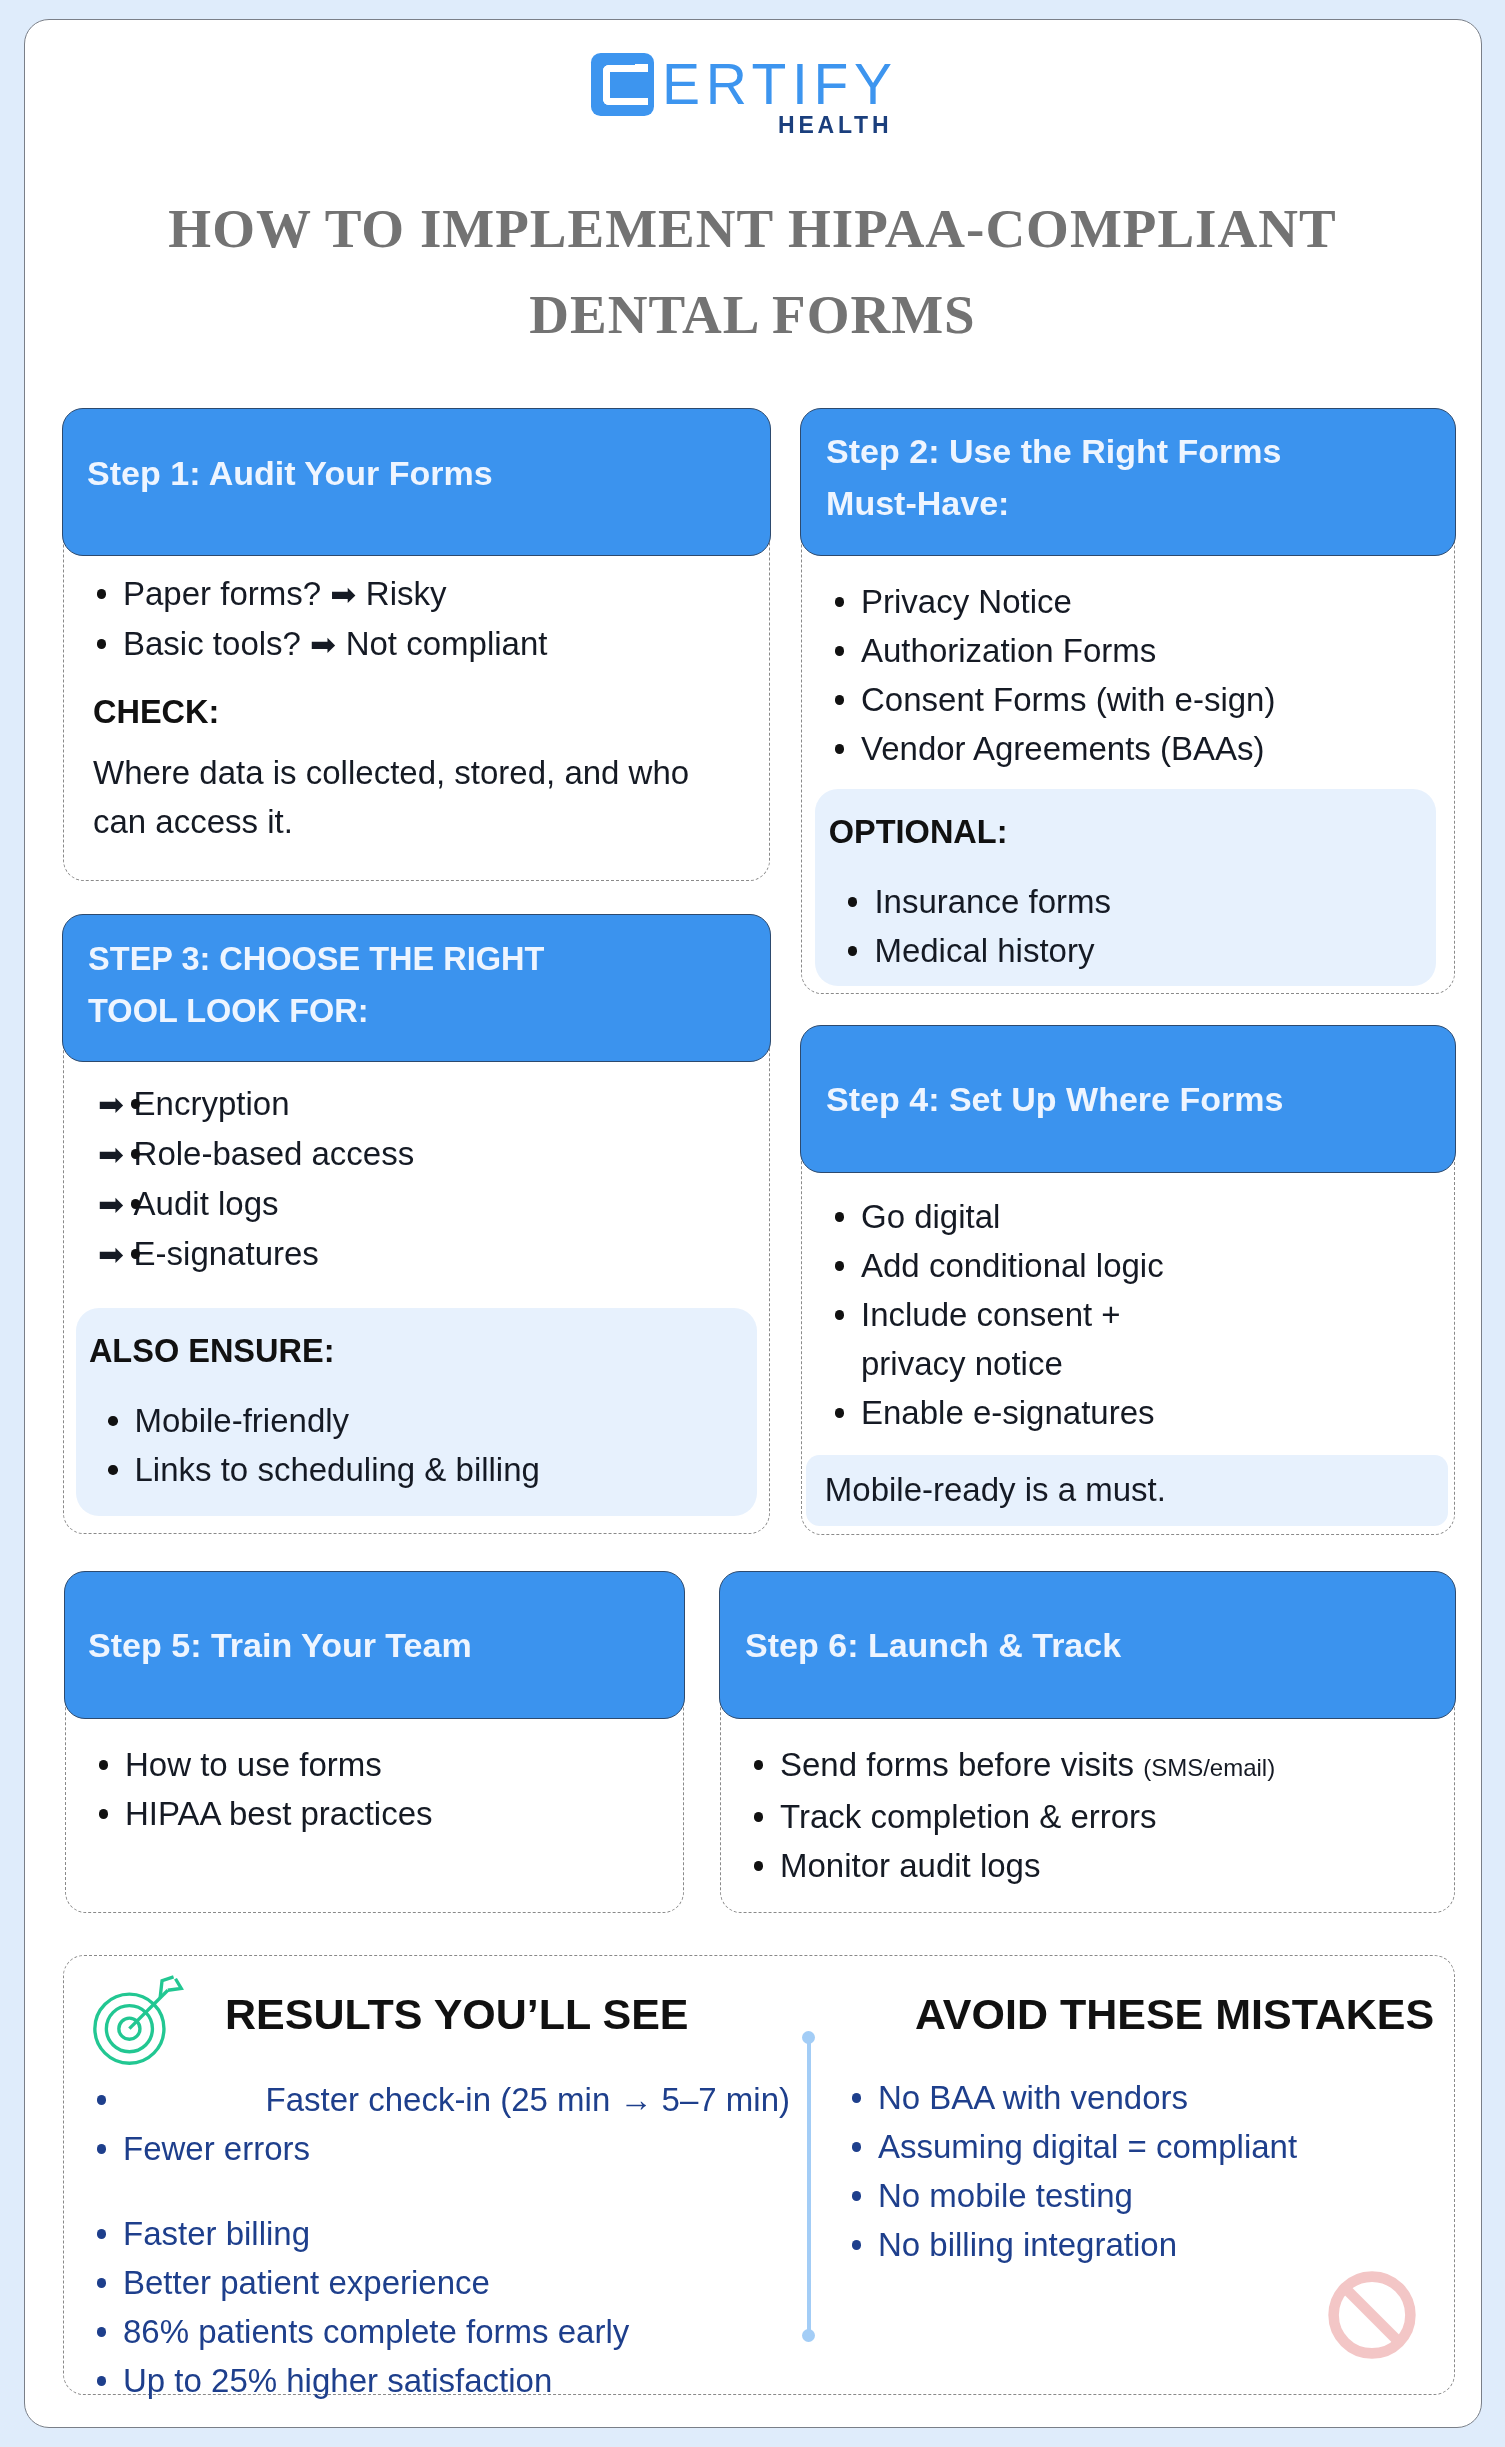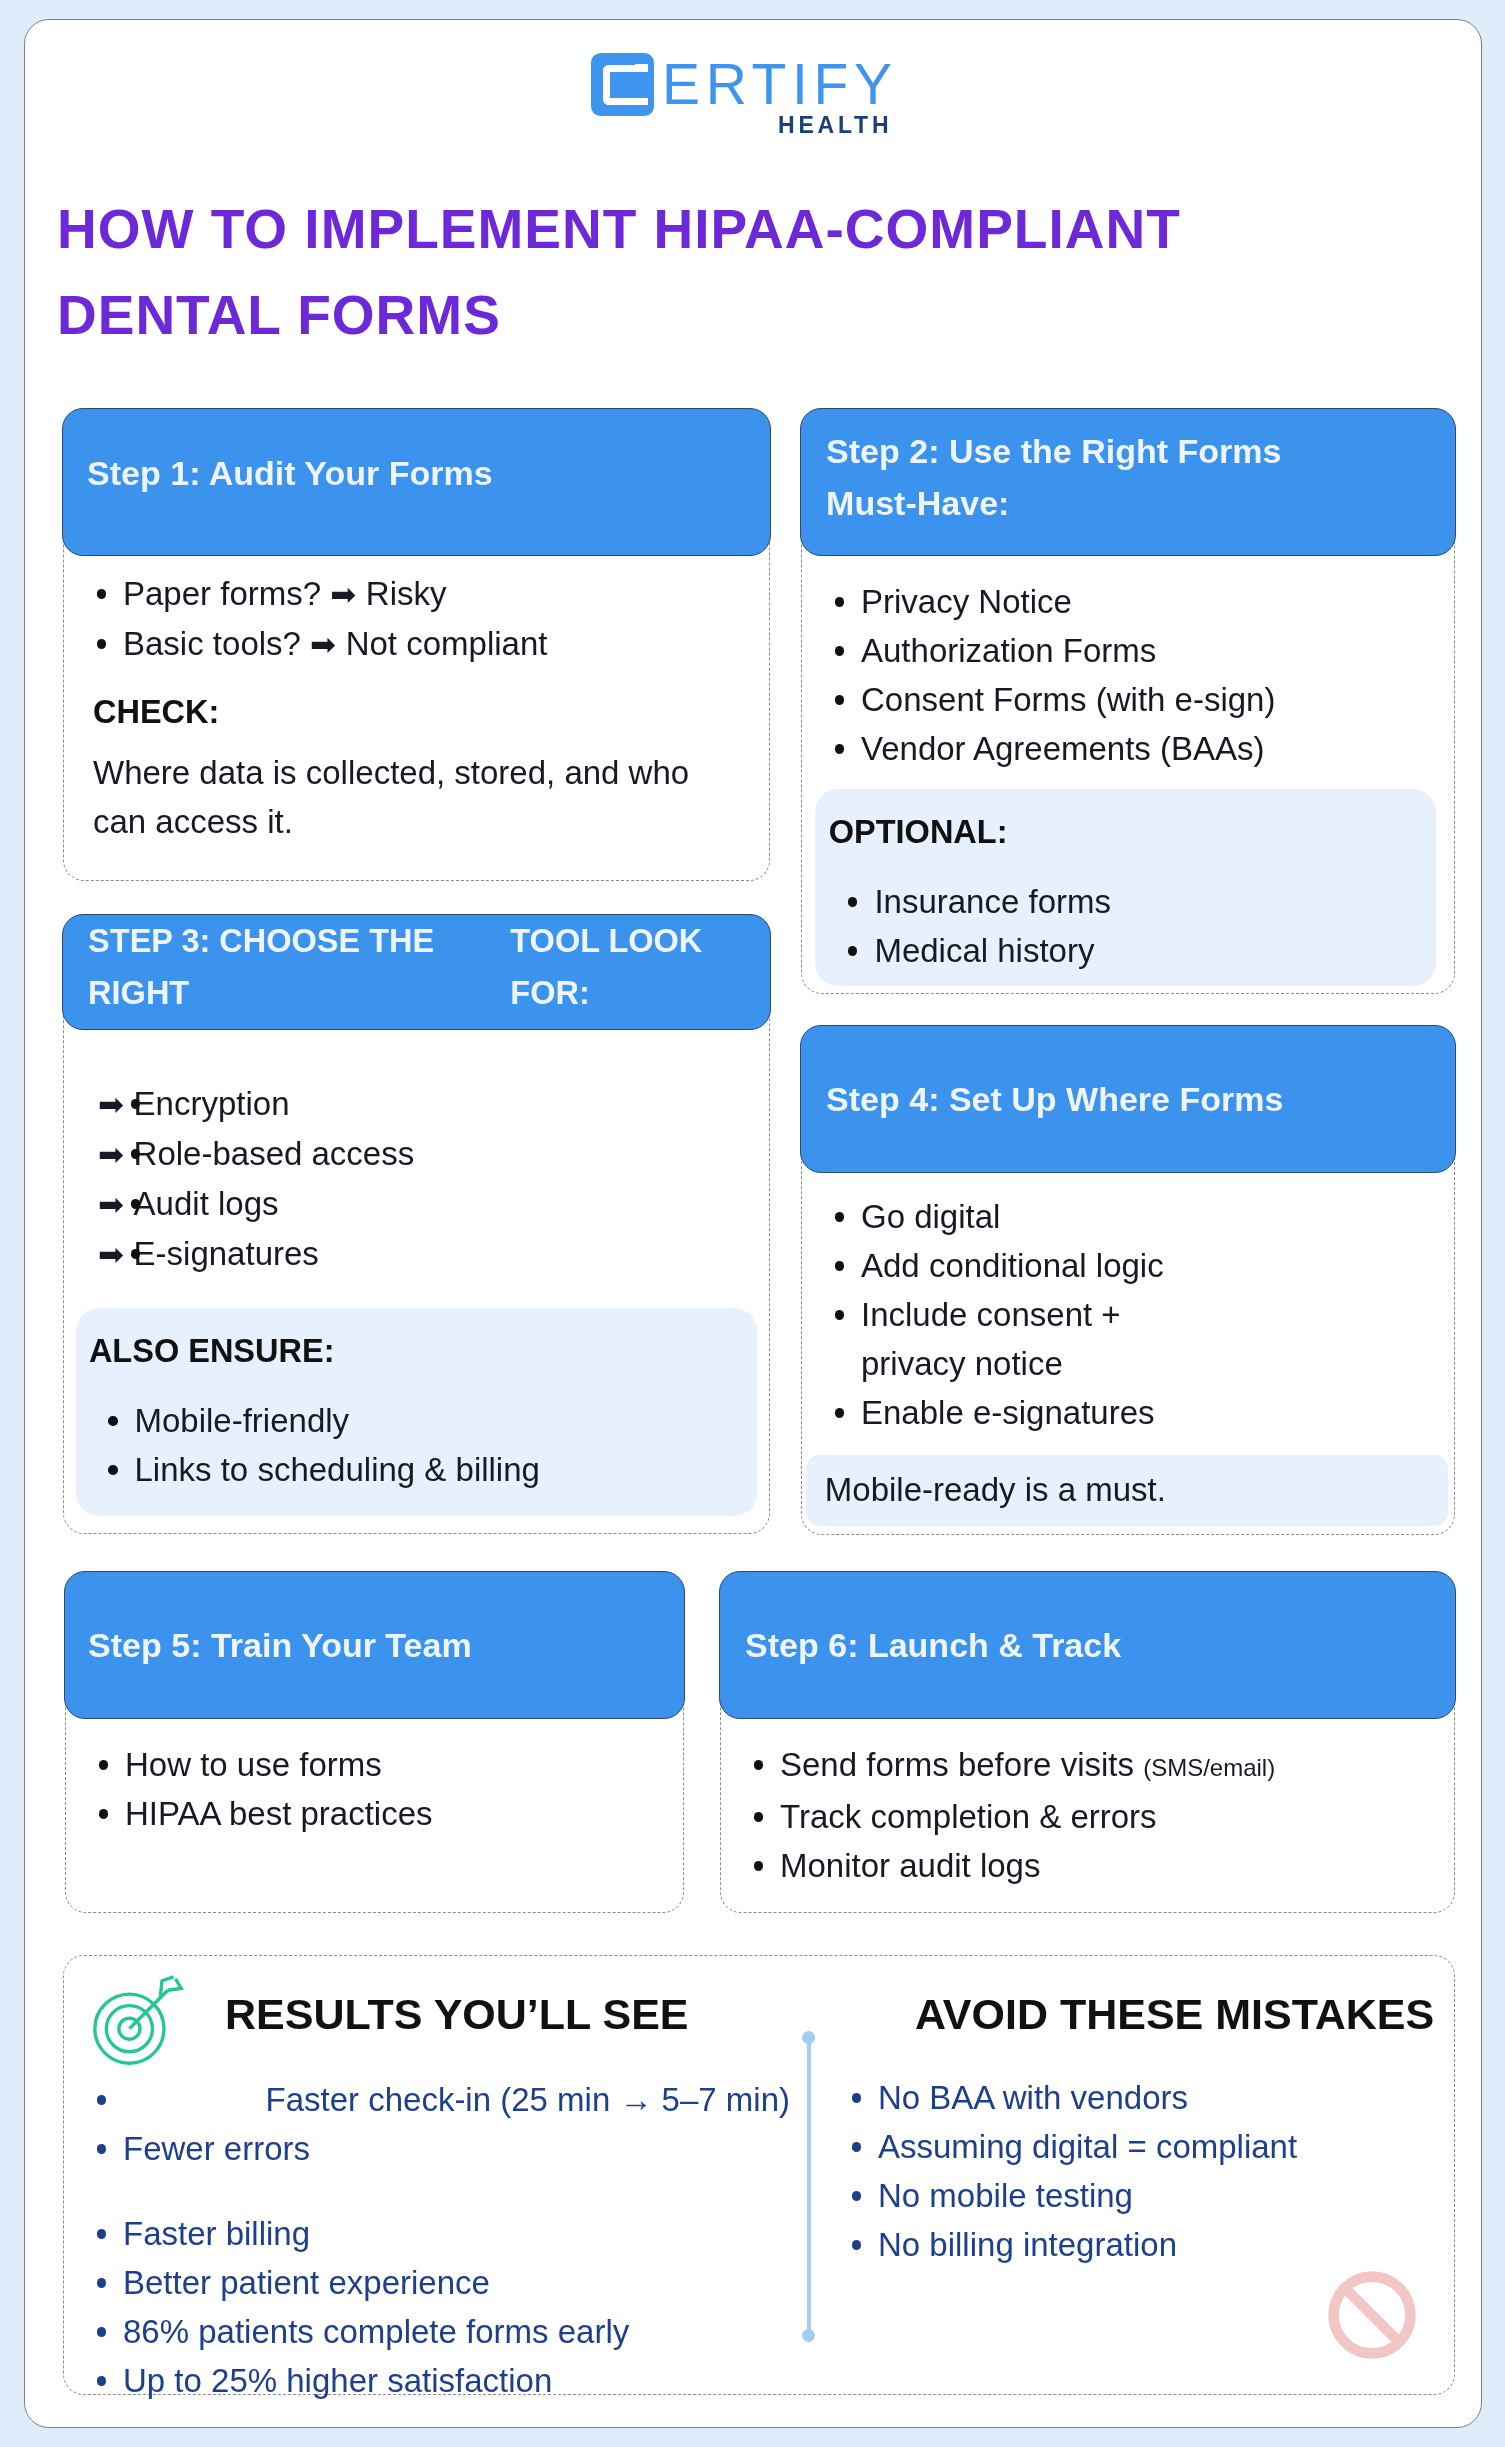--- a/index.html
+++ b/index.html
@@ -33,23 +33,24 @@
   }
   .logo-word {
     position: absolute; left: 71px; top: 0px; font-size: 57px; line-height: 63px;
     color: #3d95ef; letter-spacing: 5.7px; font-weight: 400;
   }
   .logo-sub {
     position: absolute; left: 187px; top: 59px; font-size: 23px; font-weight: 700;
     color: #1b3f7d; letter-spacing: 3.8px;
   }
   .title {
-    position: absolute; left: 57px; top: 186px; width: 1391px; text-align: left;
-    font-size: 55px; line-height: 86px; font-weight: 600; color: #6d28d9;
+    position: absolute; left: 57px; top: 186px; width: 1391px; text-align: center;
+    font-size: 55px; line-height: 86px; font-weight: 600; color: #737373;
     letter-spacing: 1px;
+    font-family: Liberation Serif, serif;
   }
   .card {
     position: absolute; border: 1.9px dashed #8a8a8a; border-radius: 21px;
     box-sizing: border-box; background: #fff;
   }
   .card-head {
     position: absolute; left: -1.9px; top: -1.9px; right: -1.9px;
     background: #3b93ee; border: 1.9px solid #2d4a6e; border-radius: 21px;
     box-sizing: border-box; color: #eef5ff; font-weight: 700; font-size: 34px;
     padding-left: 25px; display: flex; align-items: center; line-height: 52px;
@@ -124,21 +125,21 @@
   <div class="panel" style="left:13.4px; top:379px; width:621px; height:197px;">
     <div class="lbl" style="position:absolute; left:13.4px; top:25px;">OPTIONAL:</div>
     <ul class="bul" style="position:absolute; left:0; top:88px; width:100%;">
       <li>Insurance forms</li>
       <li>Medical history</li>
     </ul>
   </div>
 </div>
 
 <div class="card" style="left:63px; top:915px; width:707px; height:619px;">
-  <div class="card-head" style="height:116px; flex-direction:row; align-items:flex-start; justify-content:center; font-size:32.5px; padding-bottom:5.7px;">
+  <div class="card-head" style="height:148px; flex-direction:column; align-items:flex-start; justify-content:center; font-size:32.5px; padding-bottom:5.7px;">
     <span>STEP 3: CHOOSE THE RIGHT</span>
     <span>TOOL LOOK FOR:</span>
   </div>
   <div class="card-body" style="top:163px; left:34px;">
     <ul class="arr bul">
       <li style="padding-left:0;"><span class="arrow">➡</span><span>Encryption</span></li>
       <li style="padding-left:0;"><span class="arrow">➡</span><span>Role-based access</span></li>
       <li style="padding-left:0;"><span class="arrow">➡</span><span>Audit logs</span></li>
       <li style="padding-left:0;"><span class="arrow">➡</span><span>E-signatures</span></li>
     </ul>

